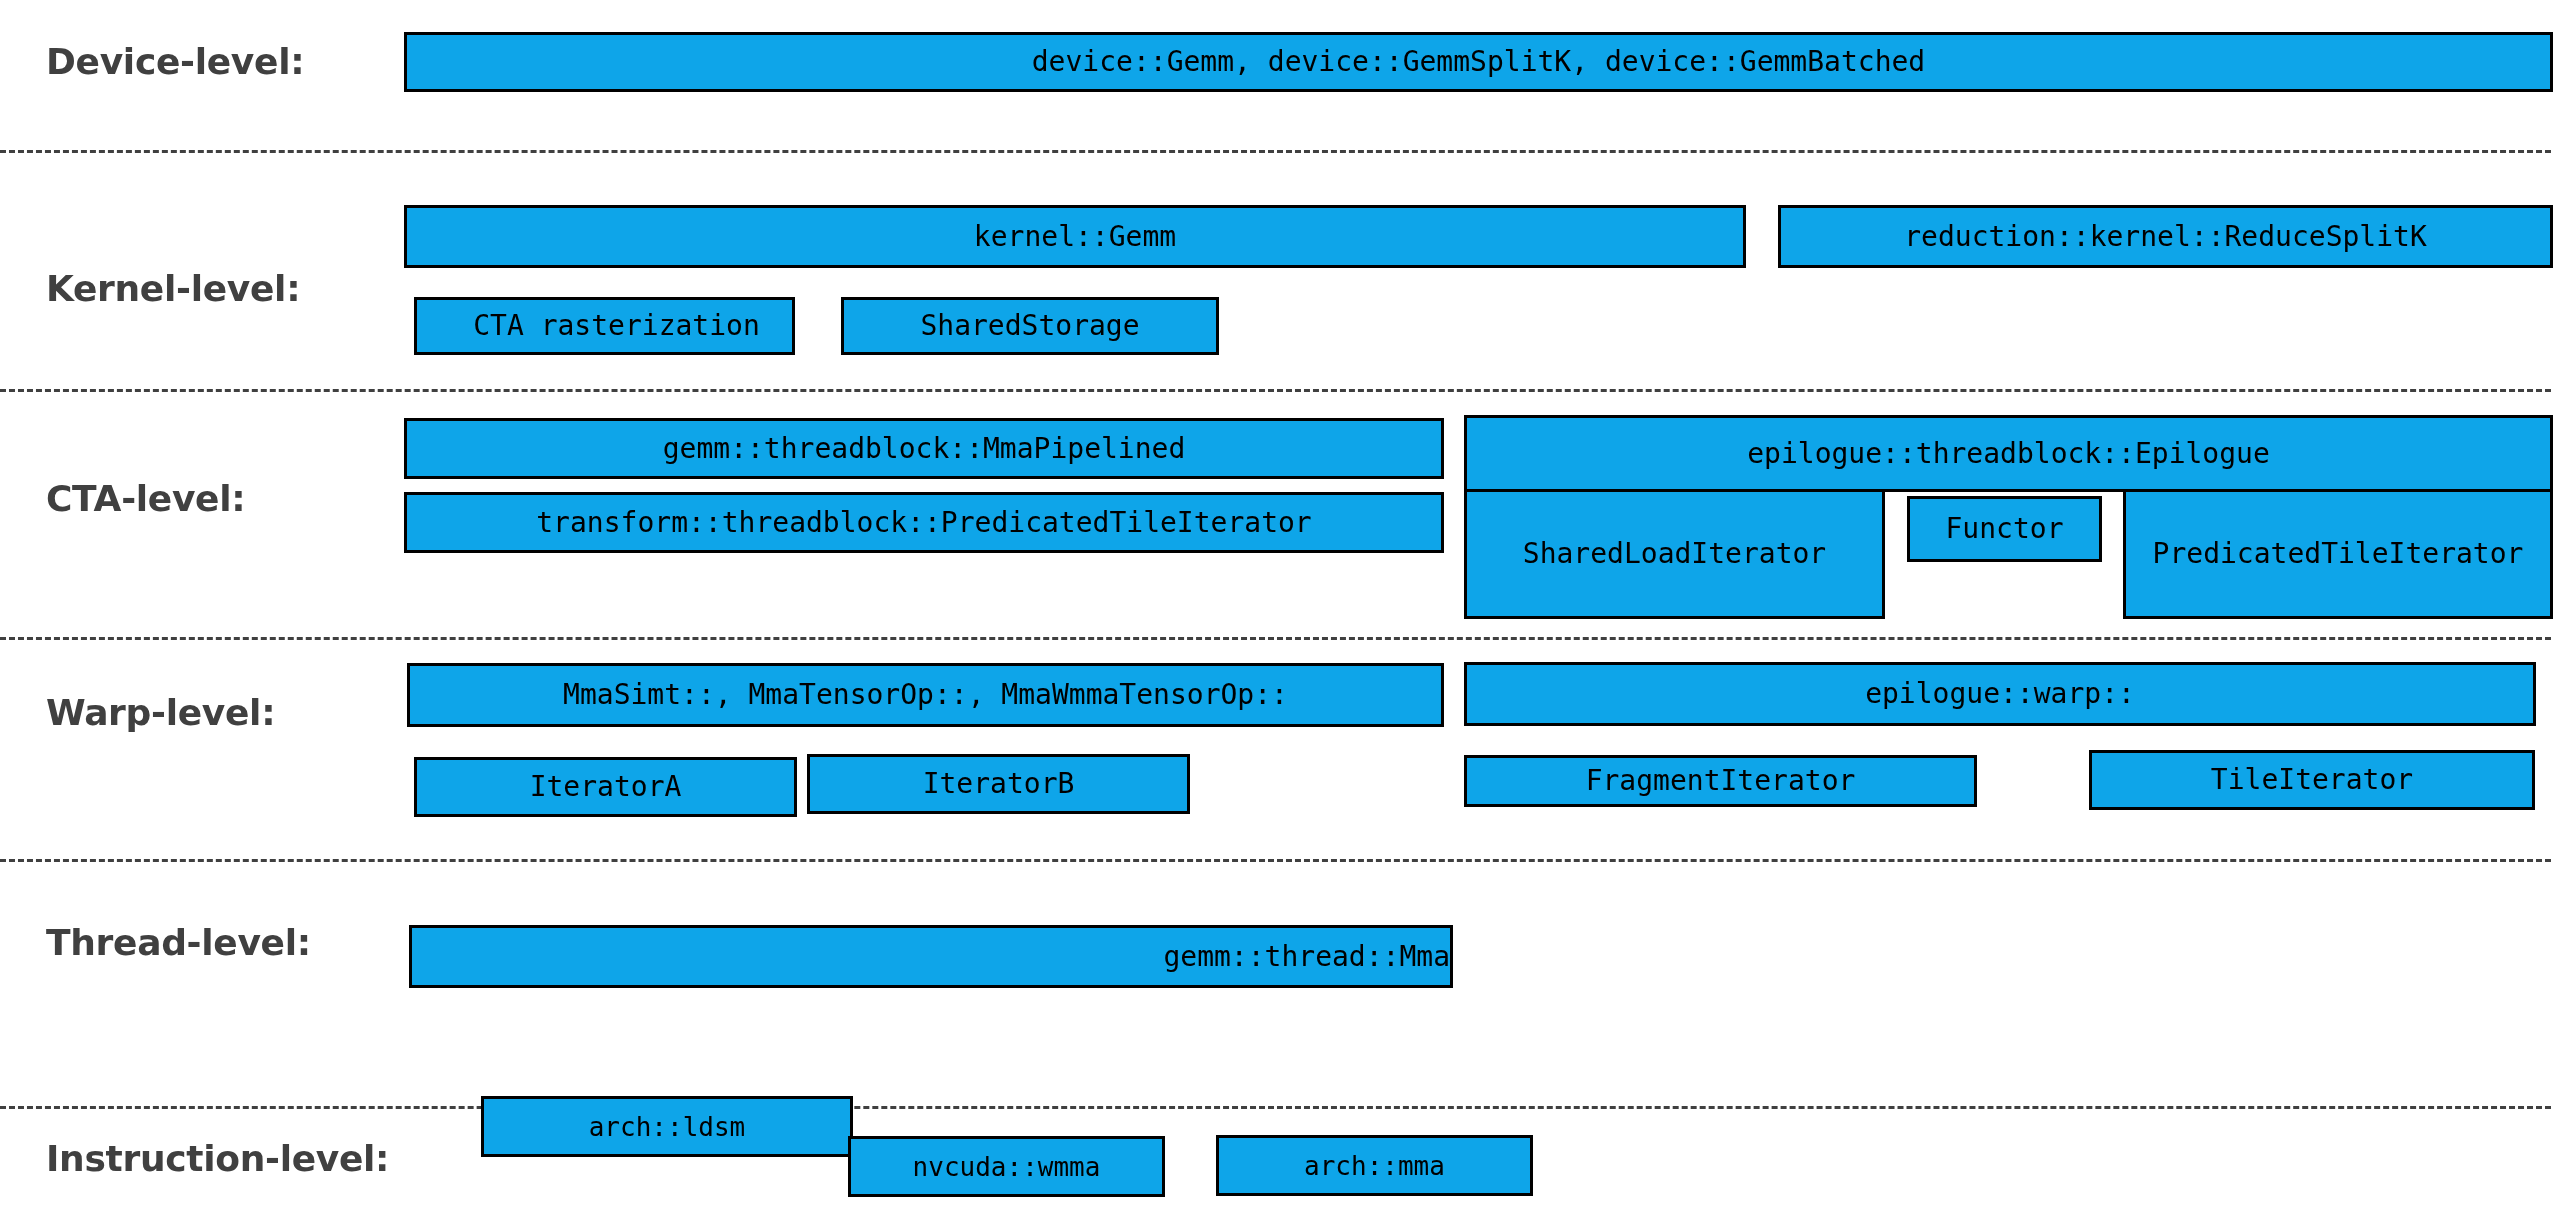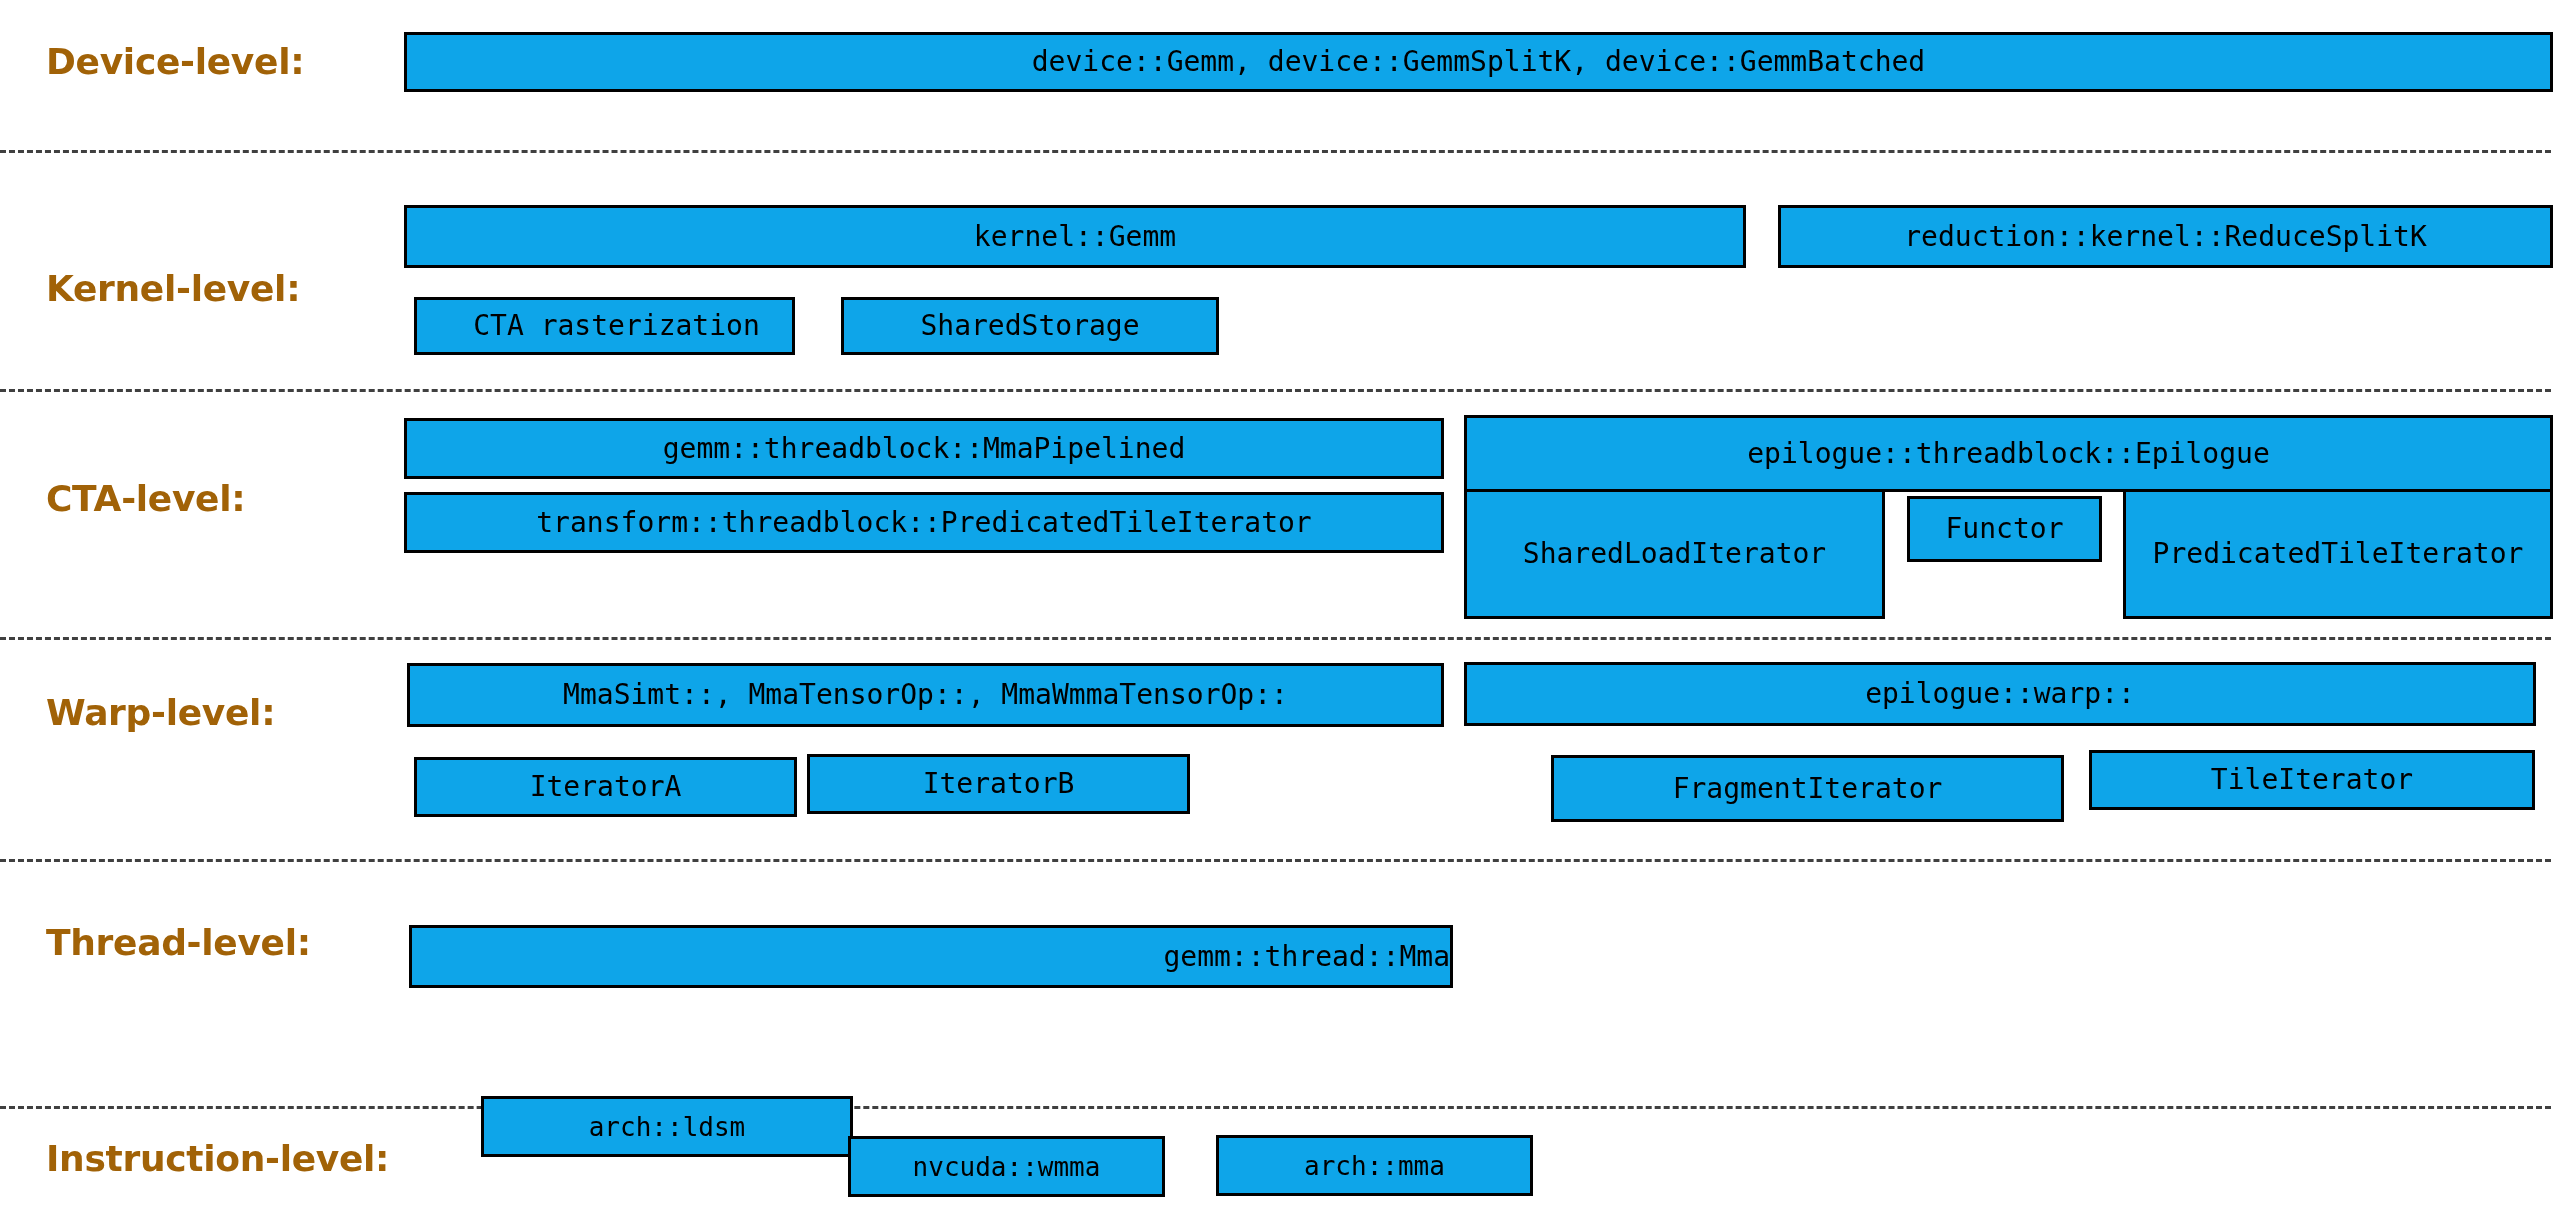--- a/index.html
+++ b/index.html
@@ -22,21 +22,21 @@
     width: 2576px;
     height: 1219px;
   }
 
   
   .level-label {
     position: absolute;
     font-family: "DejaVu Sans", sans-serif;
     font-weight: bold;
     font-size: 36px;
-    color: #a16207;
+    color: #404040;
     white-space: nowrap;
     letter-spacing: -0.3px;
     line-height: 1;
   }
 
   
   .separator {
     position: absolute;
     left: 0;
     height: 0;
@@ -136,21 +136,21 @@
   </div>
 
   <div class="box" style="left:414px; top:757px; width:383px; height:60px;">
     <span class="box-label">IteratorA</span>
   </div>
 
   <div class="box" style="left:807px; top:754px; width:383px; height:60px;">
     <span class="box-label">IteratorB</span>
   </div>
 
-  <div class="box" style="left:1551px; top:755px; width:513px; height:67px;">
+  <div class="box" style="left:1464px; top:755px; width:513px; height:52px;">
     <span class="box-label">FragmentIterator</span>
   </div>
 
   <div class="box" style="left:2089px; top:750px; width:446px; height:60px;">
     <span class="box-label">TileIterator</span>
   </div>
 
   <div class="separator" style="top:859px; width:2551px;"></div>
 
   <div class="level-label" style="left:46px; top:925px;">Thread-level:</div>

